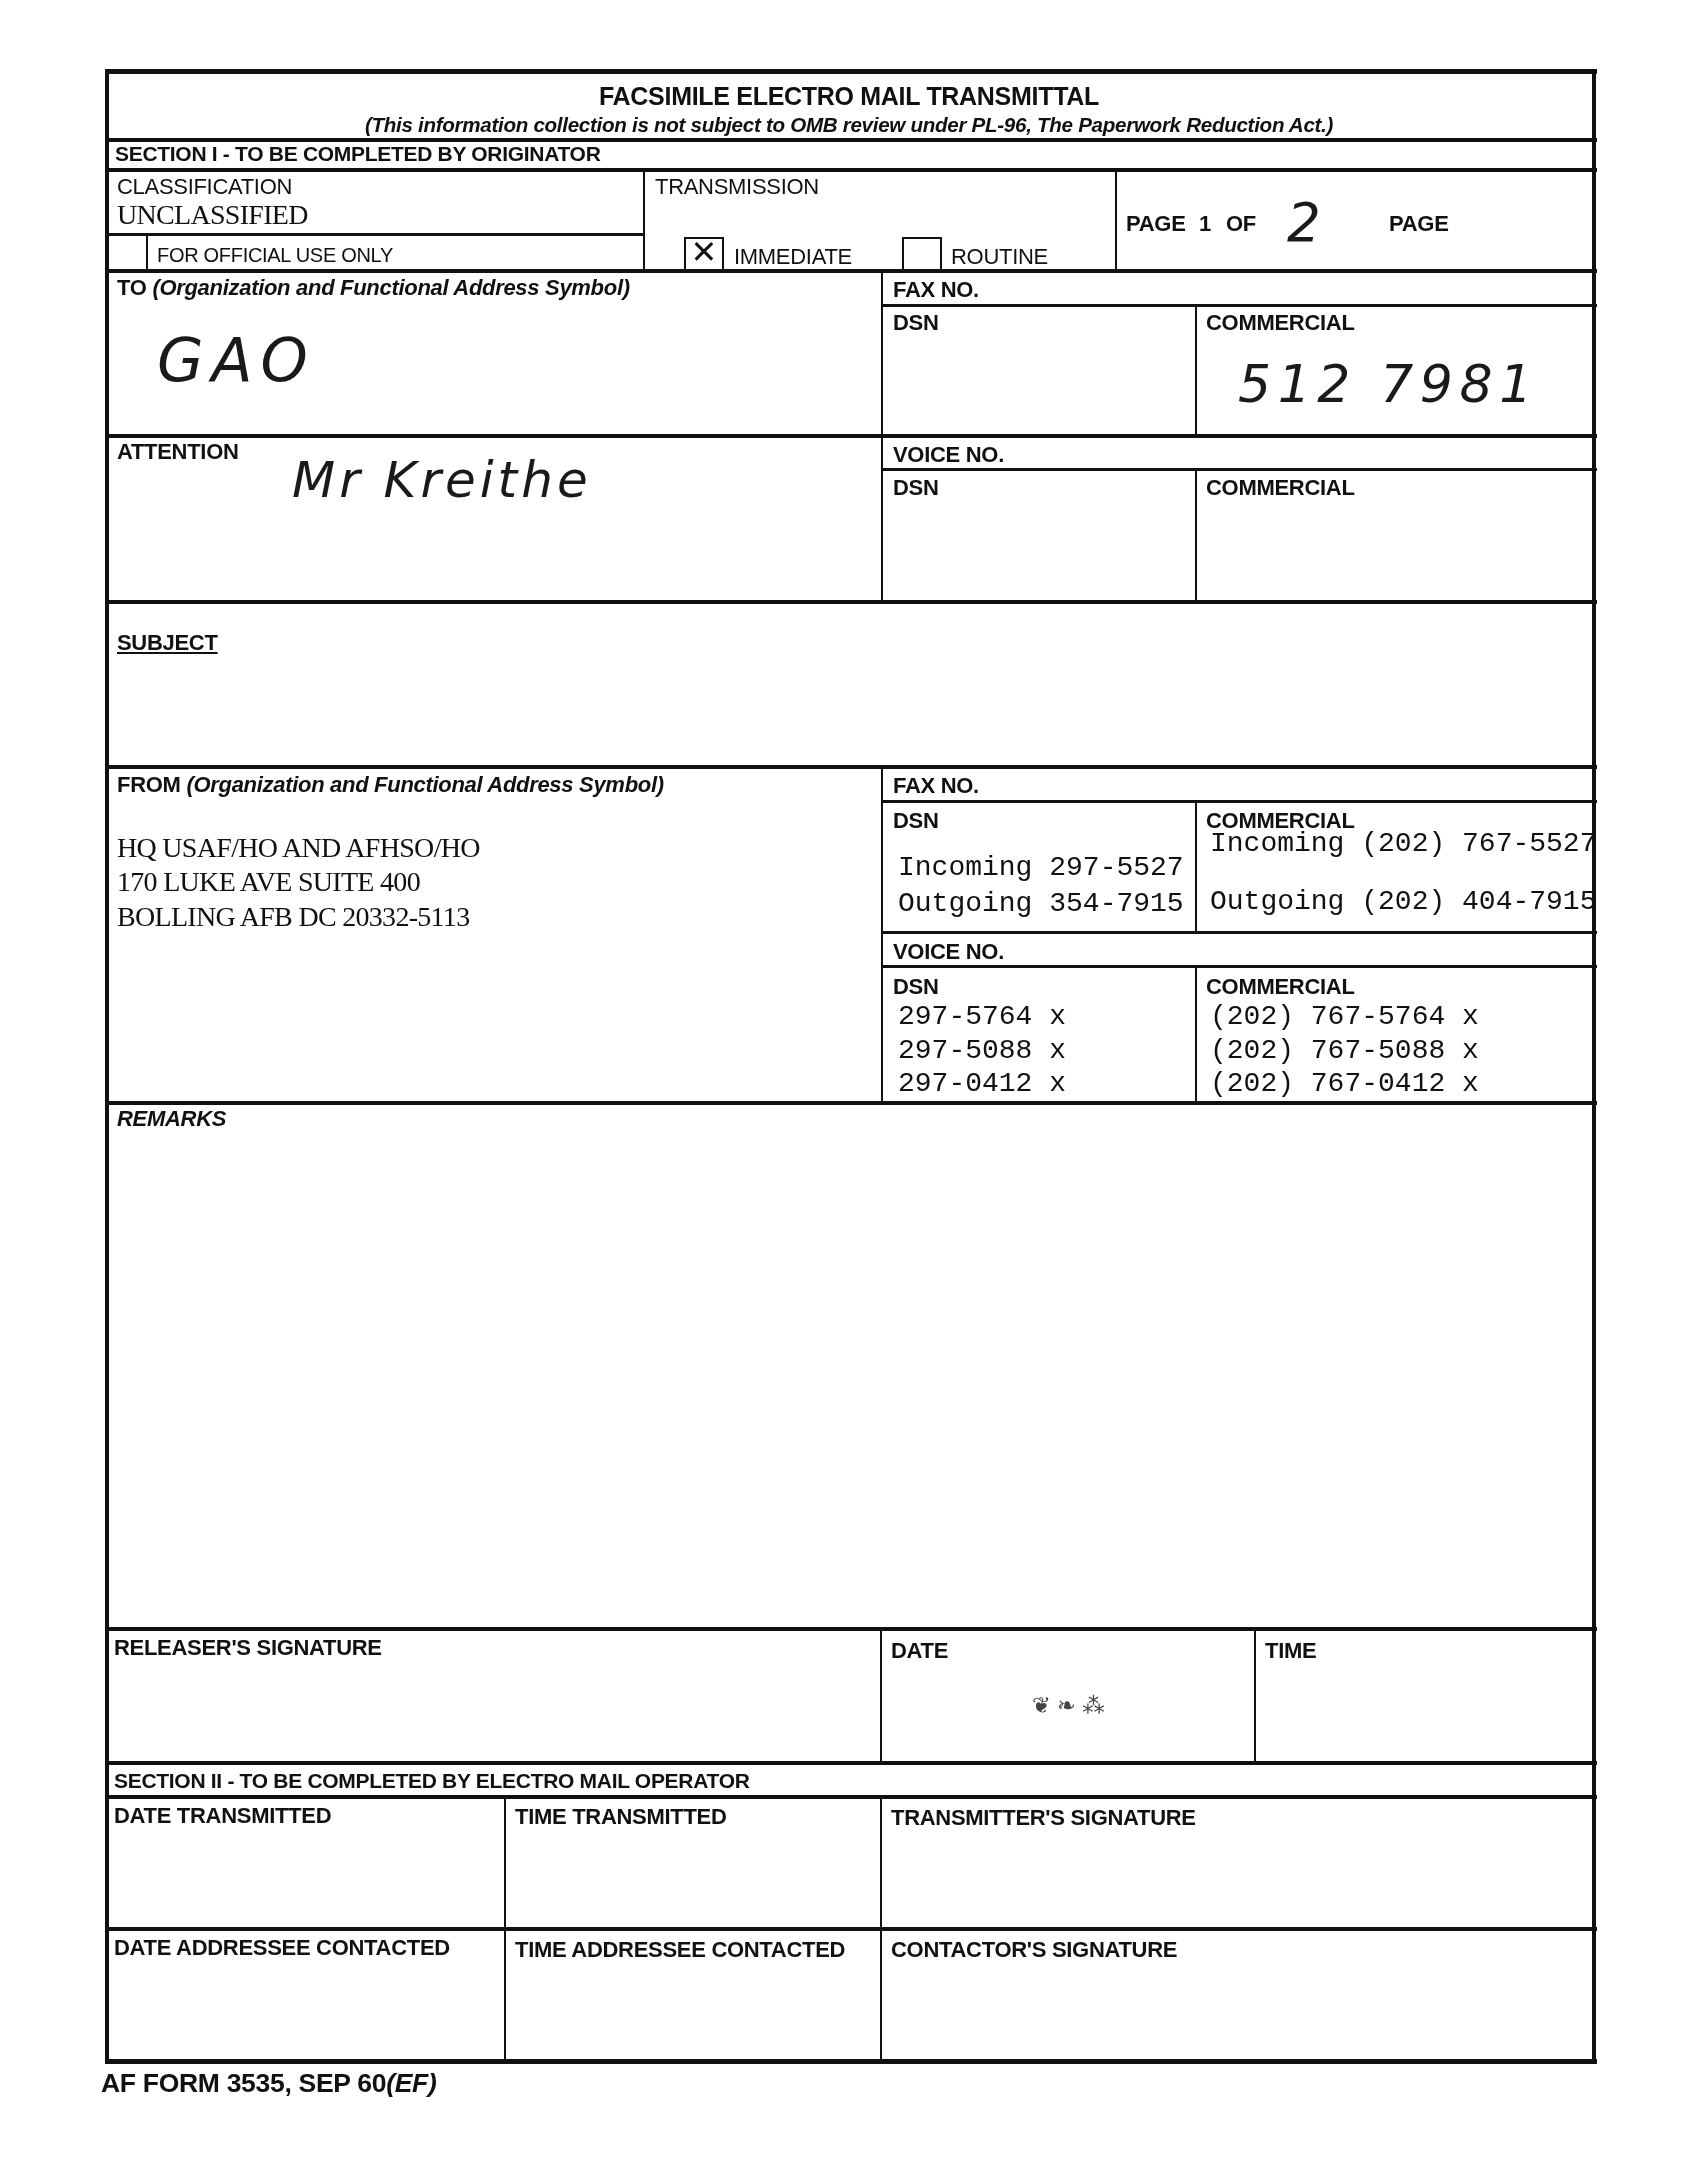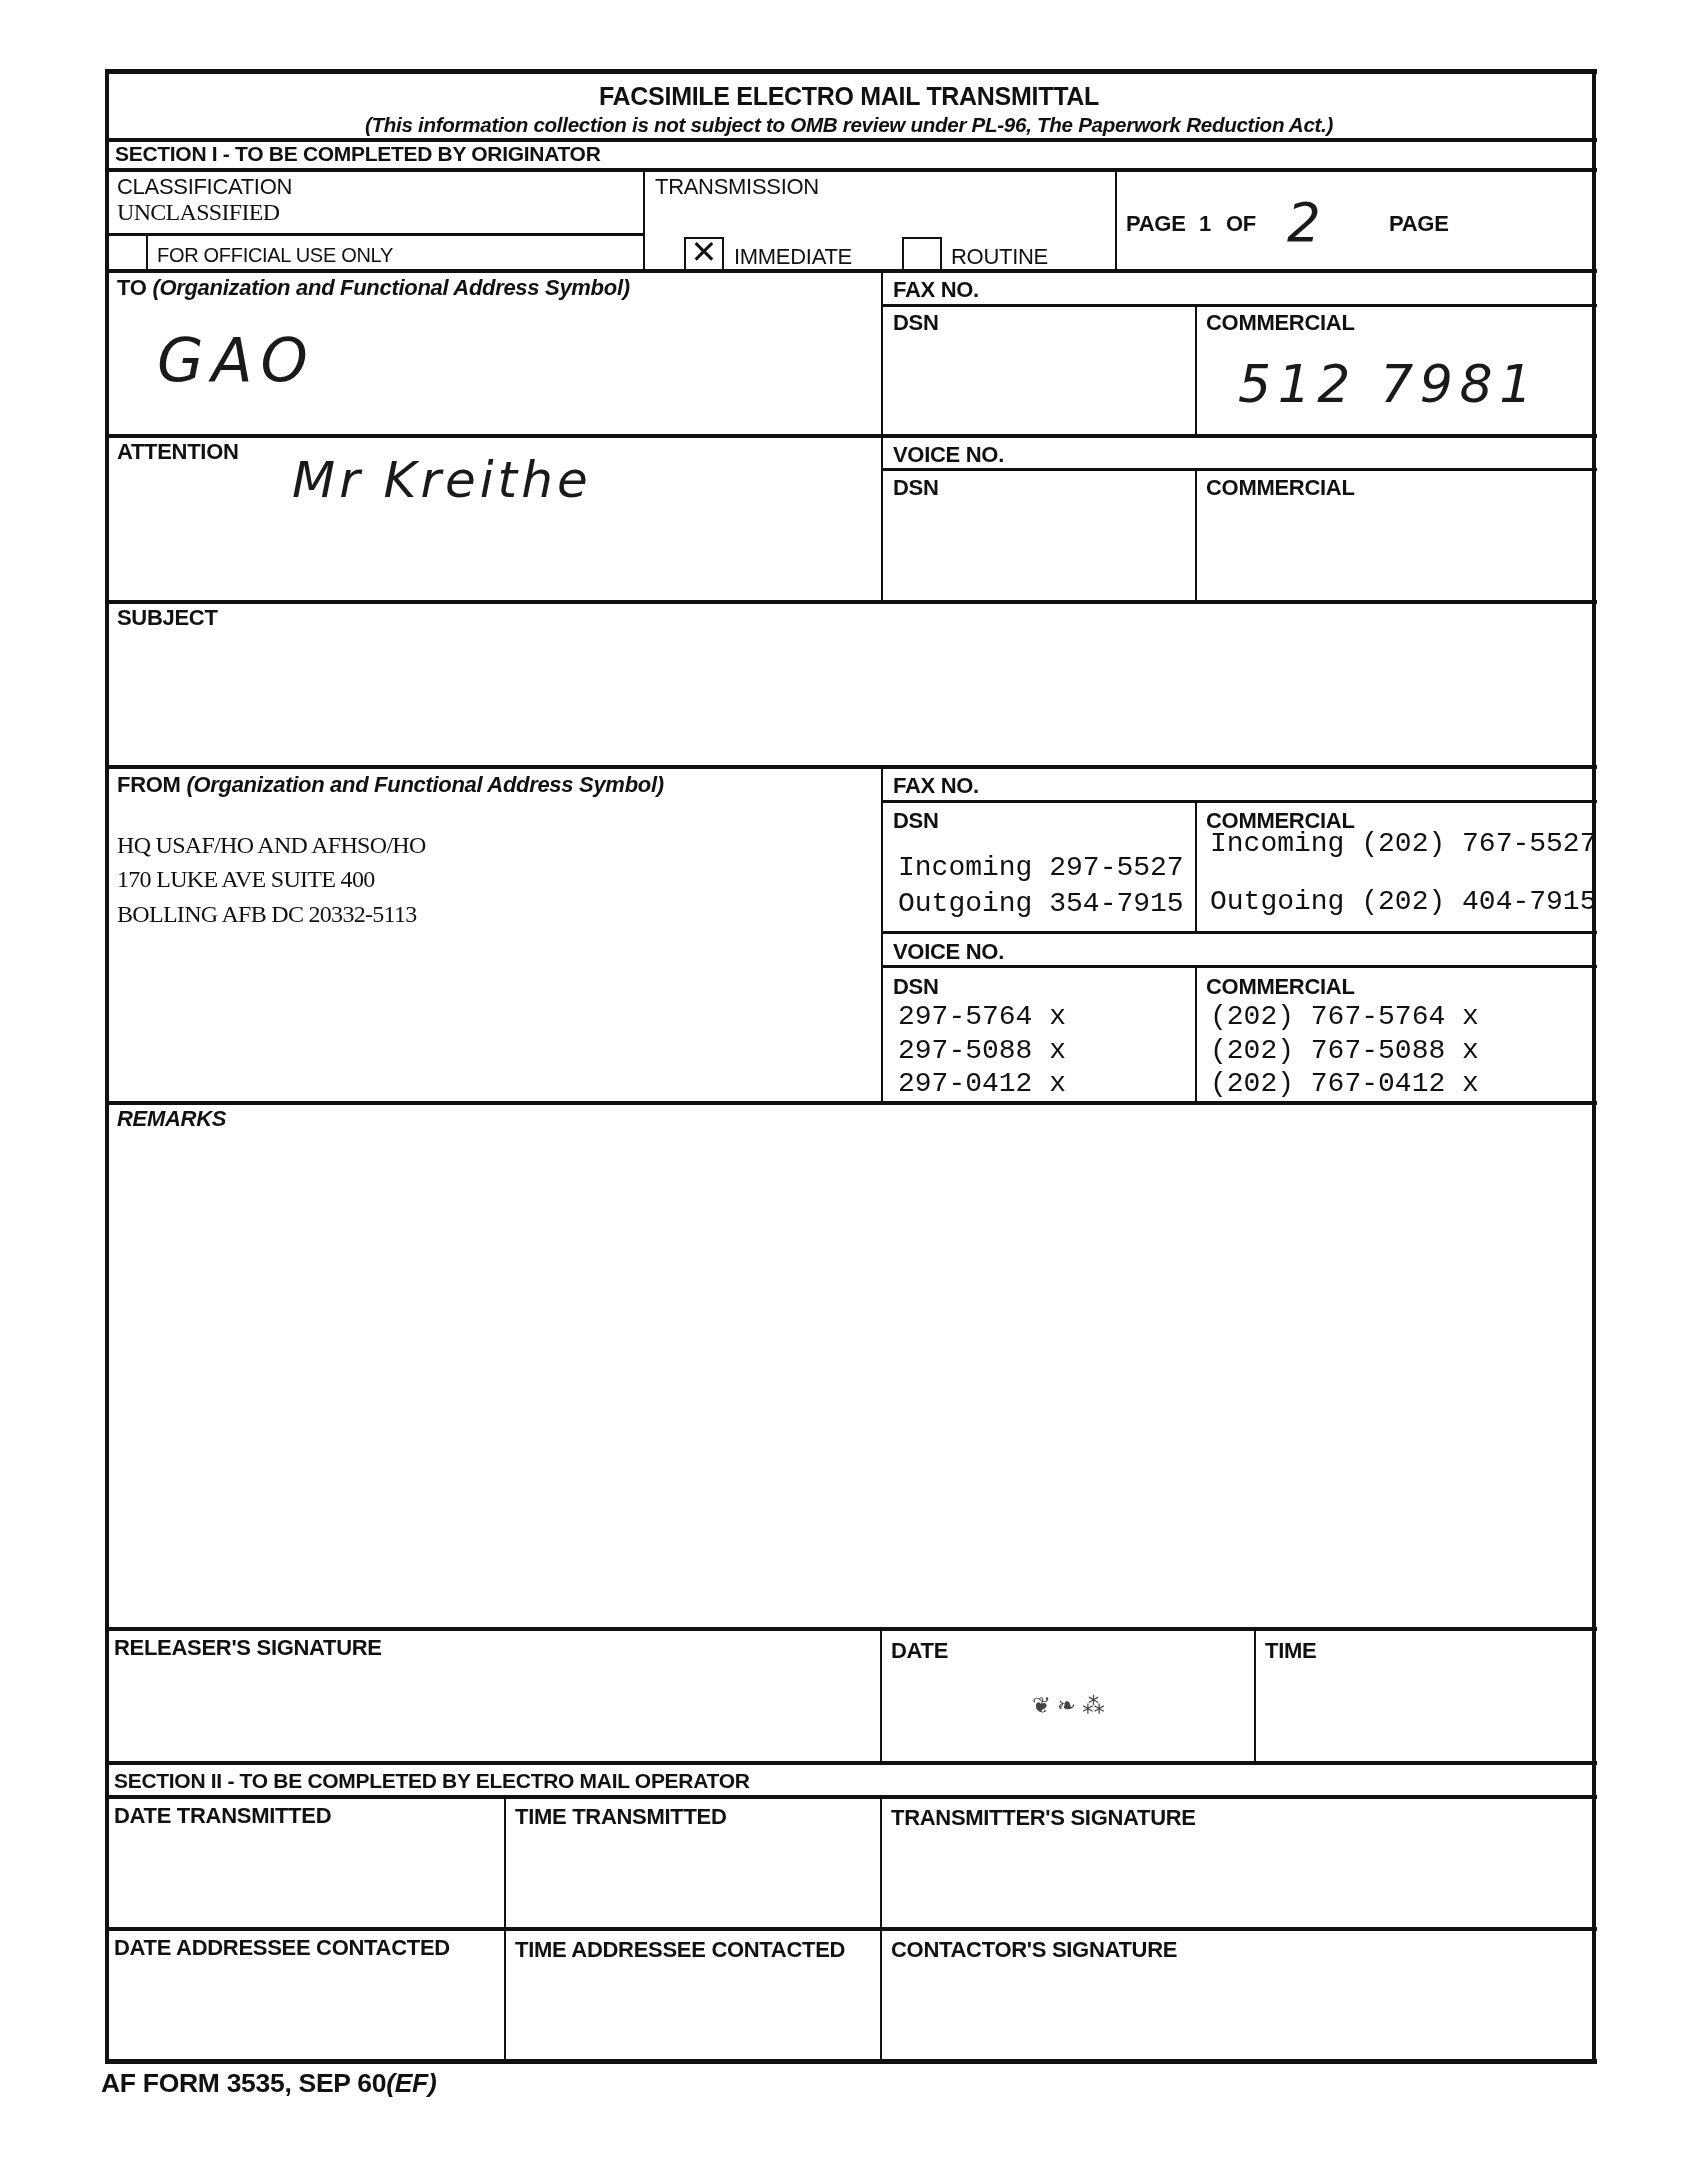--- a/index.html
+++ b/index.html
@@ -3,21 +3,21 @@
 <meta charset="utf-8">
 <style>
   html, body { margin: 0; padding: 0; }
   body { width: 1691px; height: 2183px; background: #ffffff; position: relative; overflow: hidden;
          font-family: "Liberation Sans", sans-serif; color: #111; }
   .abs { position: absolute; }
   .hl { position: absolute; background: #111; }
   .vl { position: absolute; background: #111; }
   .lbl { position: absolute; font-family: "Liberation Sans", sans-serif; font-weight: bold; font-size: 22px; letter-spacing: -0.3px; white-space: nowrap; }
   .lbl i { font-weight: bold; font-style: italic; }
-  .serif { position: absolute; font-family: "Liberation Serif", serif; font-size: 24px; white-space: nowrap; letter-spacing: -0.7px; }
+  .serif { position: absolute; font-family: "Liberation Serif", serif; font-size: 28px; white-space: nowrap; letter-spacing: -0.7px; }
   .mono { position: absolute; font-family: "Liberation Mono", monospace; font-size: 28px; white-space: nowrap; }
   .hand { position: absolute; font-family: "DejaVu Sans", sans-serif; font-weight: 200; white-space: nowrap; color: #1a1a1a; font-style: italic; }
   .field { position: absolute; }
   .checkbox { position: absolute; border: 2.7px solid #111; box-sizing: border-box; background: #fff; }
   .checkbox .mark { position: absolute; left: 0; top: -5.3px; width: 100%; text-align: center; font-family: "DejaVu Sans", sans-serif; font-size: 32px; line-height: 37px; }
 </style>
 </head>
 <body>
 
 <div>
@@ -113,21 +113,21 @@
 <div class="hand field" style="left:1238px; top:354px; font-size:52px; letter-spacing:6.6px;">512 7981</div>
 
 <div class="lbl" style="left:117px; top:439px;">ATTENTION</div>
 <div class="hand field" style="left:292px; top:451px; font-size:50px; letter-spacing:4px;">Mr Kreithe</div>
 <div class="lbl" style="left:893px; top:442px;">VOICE NO.</div>
 <div class="lbl" style="left:893px; top:475px;">DSN</div>
 <div class="field" style="left:889px; top:504px; width:298px; height:93px;"></div>
 <div class="lbl" style="left:1206px; top:475px;">COMMERCIAL</div>
 <div class="field" style="left:1203px; top:504px; width:385px; height:93px;"></div>
 
-<div class="lbl" style="left:117px; top:605px;">SUBJECT</div>
+<div class="lbl" style="left:117px; top:630px;text-decoration:underline;">SUBJECT</div>
 <div class="field" style="left:117px; top:634px; width:1466px; height:126px;"></div>
 
 <div class="lbl" style="left:117px; top:772px;">
   <span>FROM</span>
   <i>(Organization and Functional Address Symbol)</i>
 </div>
 <div class="serif field" style="left:117px; top:832px;text-align:right;">HQ USAF/HO AND AFHSO/HO</div>
 <div class="serif field" style="left:117px; top:866px;">170 LUKE AVE SUITE 400</div>
 <div class="serif field" style="left:117px; top:901px;">BOLLING AFB DC  20332-5113</div>
 

